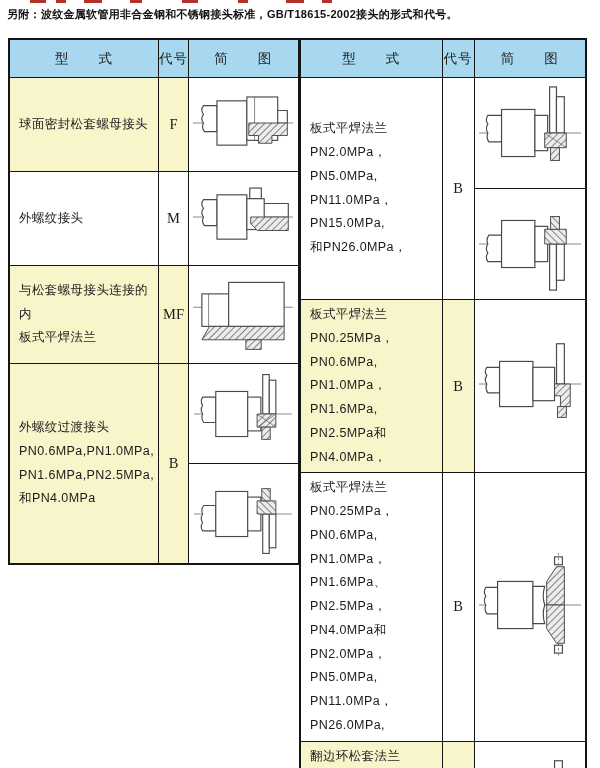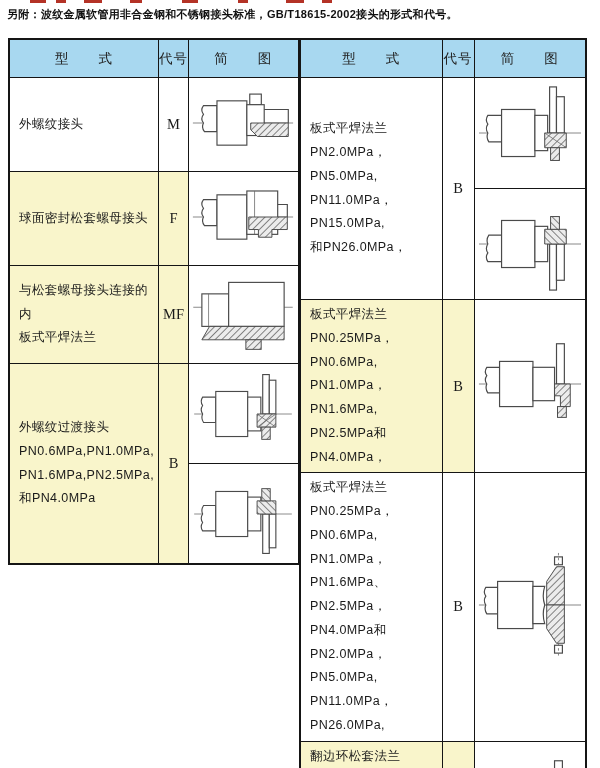--- a/index.html
+++ b/index.html
@@ -59,47 +59,47 @@
       <col style="width:110px">
     </colgroup>
   <tbody>
       <tr class="head">
     <td>型　　式</td>
     <td>代号</td>
     <td>简　　图</td>
   </tr>
 
   <tr style="height:94px">
+    <td class="type hl">球面密封松套螺母接头</td>
+    <td class="code hl">F</td>
+    <td class="diag">
+      <svg width="106" height="84" viewBox="0 0 110 86" aria-label="spherical-seal-swivel-nut-fitting">
+        <line class="cl" x1="3" y1="43" x2="107" y2="43"></line>
+        <path class="w" d="M28 25 H14 q-3.5 4.5 0 9 q-3.5 4.5 0 9 q-2.5 4.5 1 9 H28 Z"></path>
+        <rect class="w" x="28" y="20" width="31" height="46"></rect>
+        <rect class="w" x="59" y="16" width="32" height="45"></rect>
+        <line class="cl" x1="67" y1="16" x2="67" y2="61"></line>
+        <path class="n" d="M91 30 H101 V43"></path>
+        <path class="h" d="M61 43 H101 V56 H85 V64 H71 V56 H61 Z"></path>
+      </svg>
+    </td>
+  </tr>
+
+  <tr style="height:94px">
     <td class="type">外螺纹接头</td>
     <td class="code">M</td>
     <td class="diag">
       <svg width="106" height="84" viewBox="0 0 110 86" aria-label="male-thread-fitting">
         <line class="cl" x1="3" y1="43" x2="107" y2="43"></line>
         <path class="w" d="M28 25 H14 q-3.5 4.5 0 9 q-3.5 4.5 0 9 q-2.5 4.5 1 9 H28 Z"></path>
         <rect class="w" x="28" y="20" width="31" height="46"></rect>
         <rect class="w" x="62" y="13" width="12" height="11"></rect>
         <rect class="w" x="59" y="24" width="18" height="32"></rect>
         <path class="n" d="M77 29 H102 V43"></path>
         <path class="h" d="M63 43 H102 V57 H70 L63 50 Z"></path>
-      </svg>
-    </td>
-  </tr>
-
-  <tr style="height:94px">
-    <td class="type hl">球面密封松套螺母接头</td>
-    <td class="code hl">F</td>
-    <td class="diag">
-      <svg width="106" height="84" viewBox="0 0 110 86" aria-label="spherical-seal-swivel-nut-fitting">
-        <line class="cl" x1="3" y1="43" x2="107" y2="43"></line>
-        <path class="w" d="M28 25 H14 q-3.5 4.5 0 9 q-3.5 4.5 0 9 q-2.5 4.5 1 9 H28 Z"></path>
-        <rect class="w" x="28" y="20" width="31" height="46"></rect>
-        <rect class="w" x="59" y="16" width="32" height="45"></rect>
-        <line class="cl" x1="67" y1="16" x2="67" y2="61"></line>
-        <path class="n" d="M91 30 H101 V43"></path>
-        <path class="h" d="M61 43 H101 V56 H85 V64 H71 V56 H61 Z"></path>
       </svg>
     </td>
   </tr>
 
 
   <tr style="height:98px">
     <td class="type hl">与松套螺母接头连接的内
 板式平焊法兰</td>
     <td class="code hl">MF</td>
     <td class="diag">

